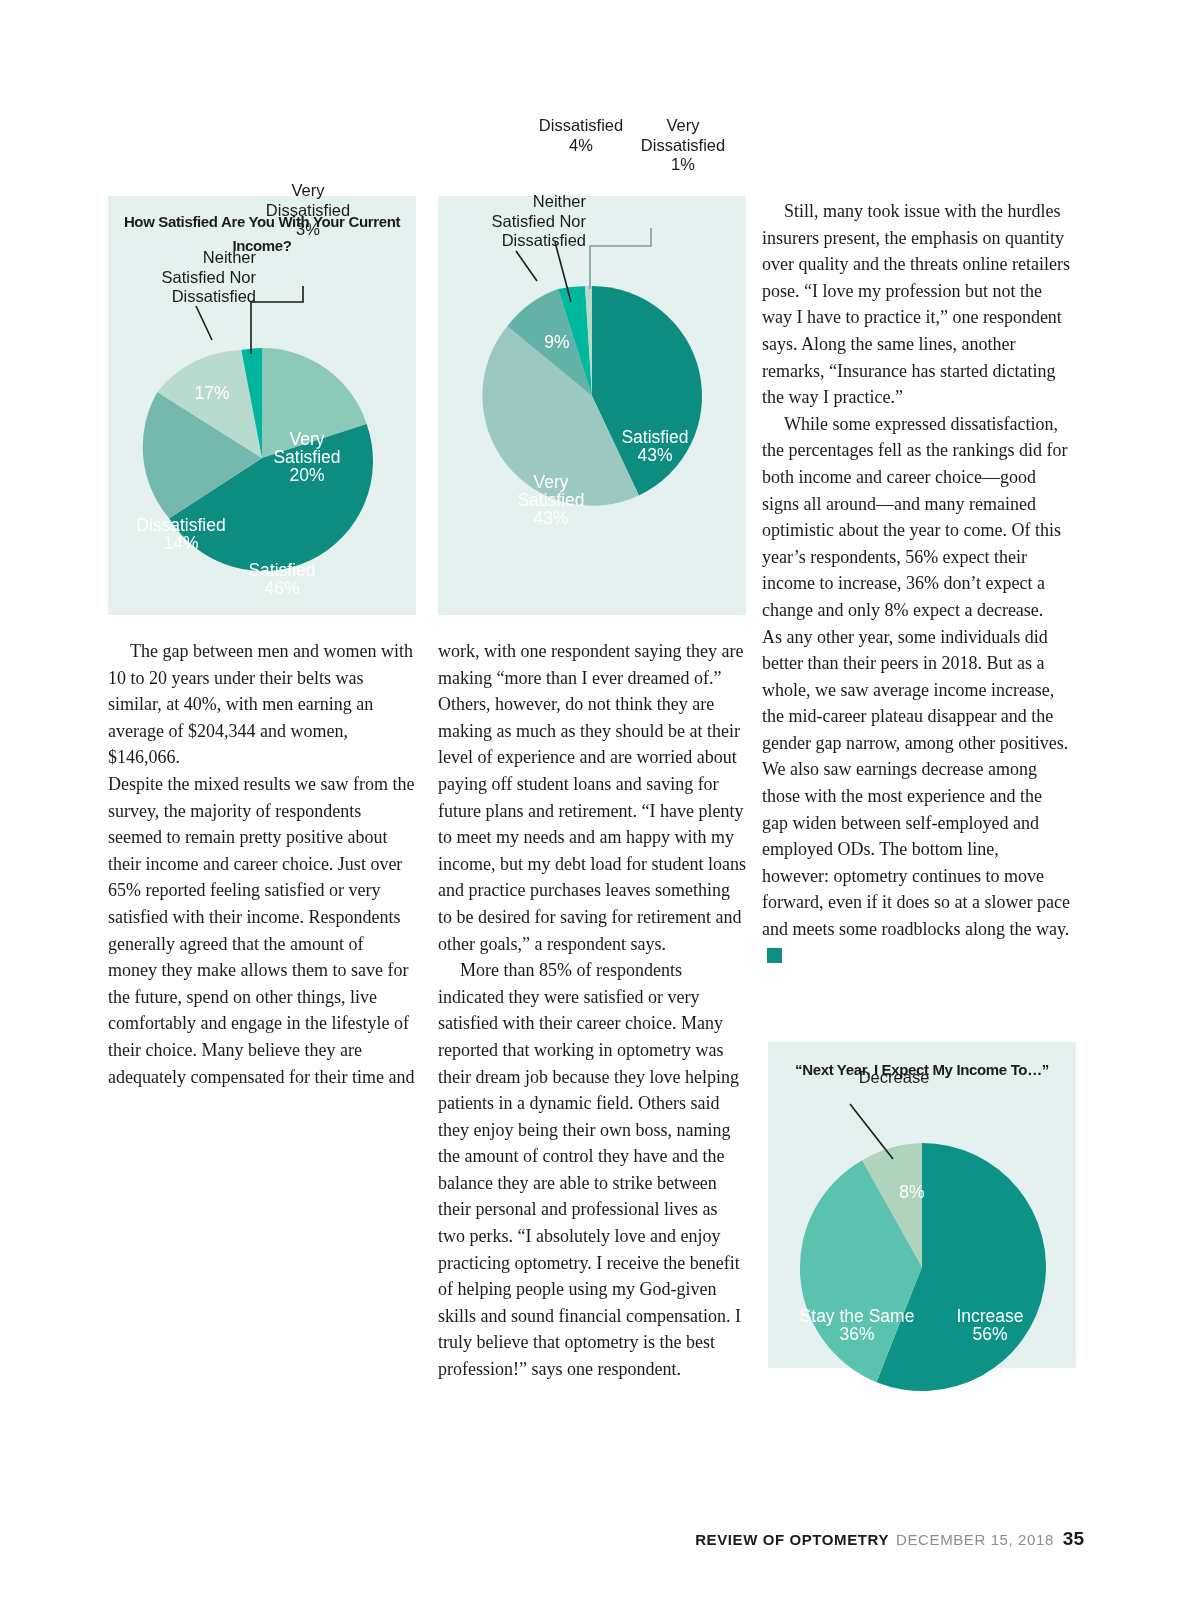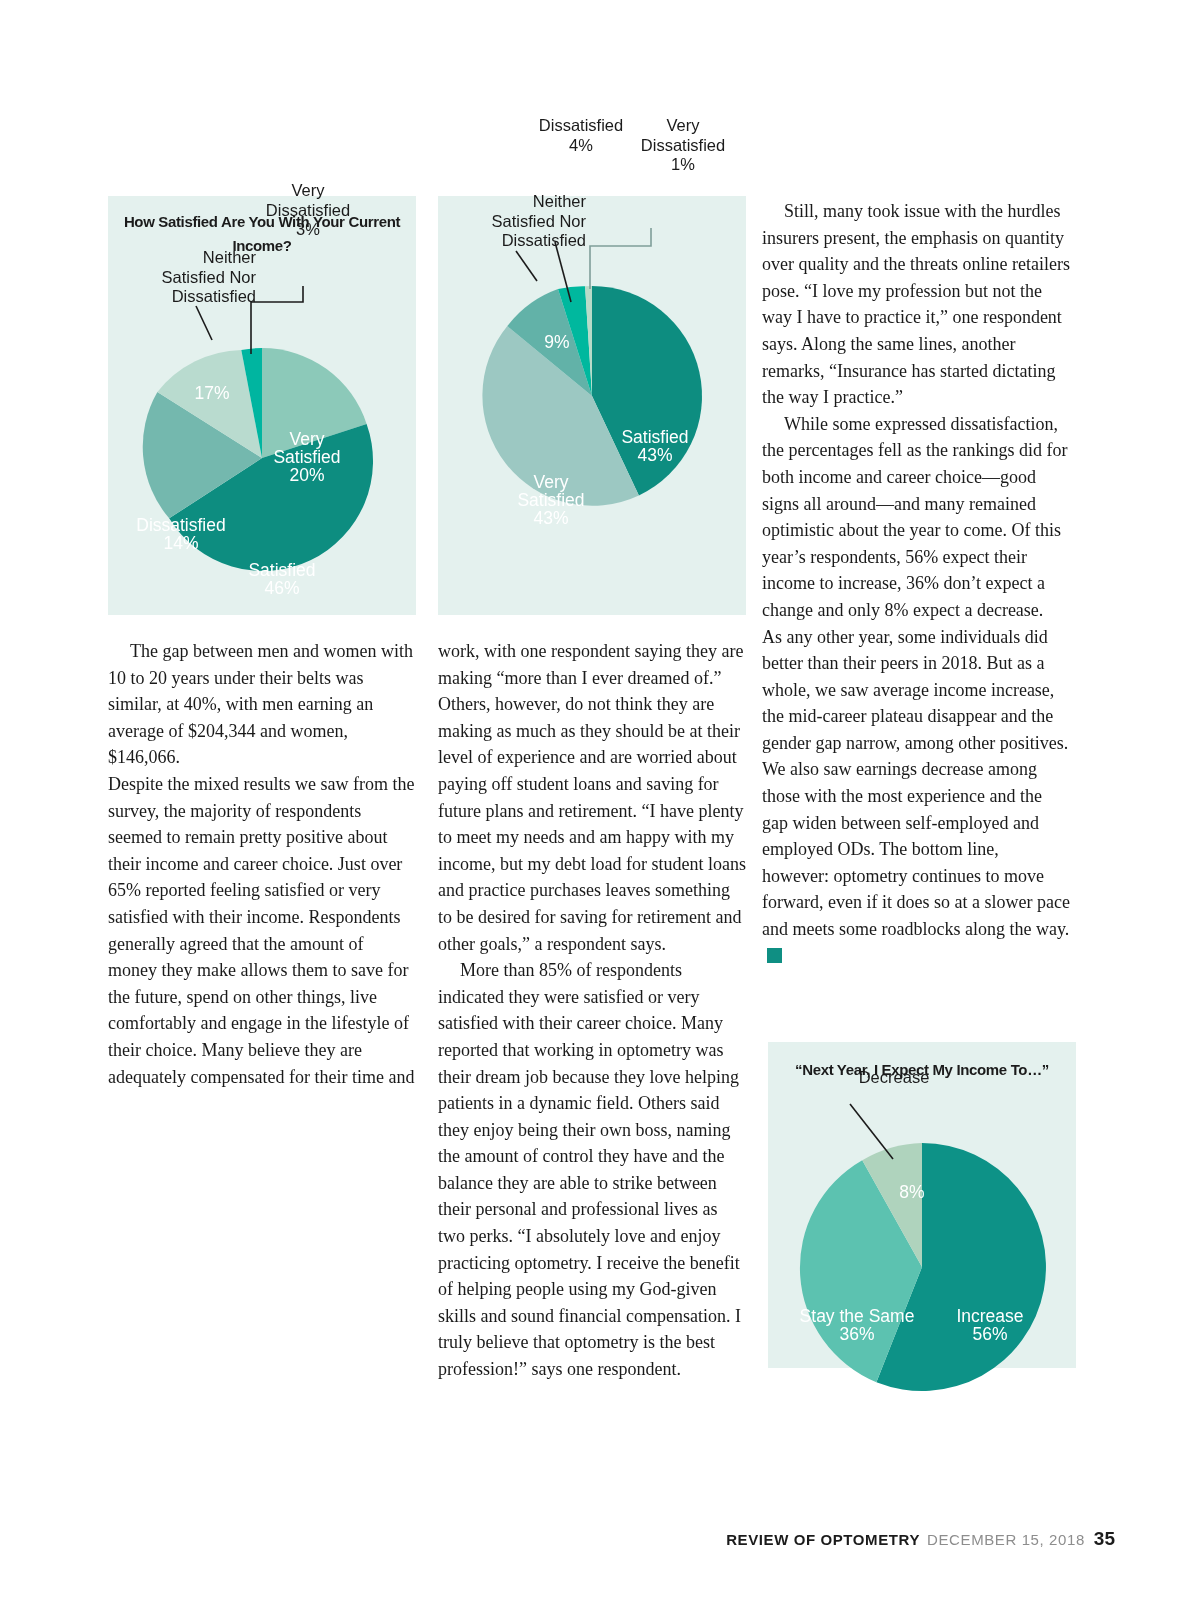--- a/index.html
+++ b/index.html
@@ -103,21 +103,21 @@
   .callout.left   { text-align: center; }
 
   
   .footer {
     position: absolute;
     left: 0;
     top: 1528px;
     width: 1200px;
     height: 30px;
     text-align: right;
-    padding-right: 85px;
+    padding-right: 116px;
     font-family: "Liberation Sans", sans-serif;
   }
   .footer .brand {
     font-weight: bold;
     font-size: 15px;
     letter-spacing: 0.6px;
     color: #1b1b1b;
   }
   .footer .issue {
     font-size: 15px;

